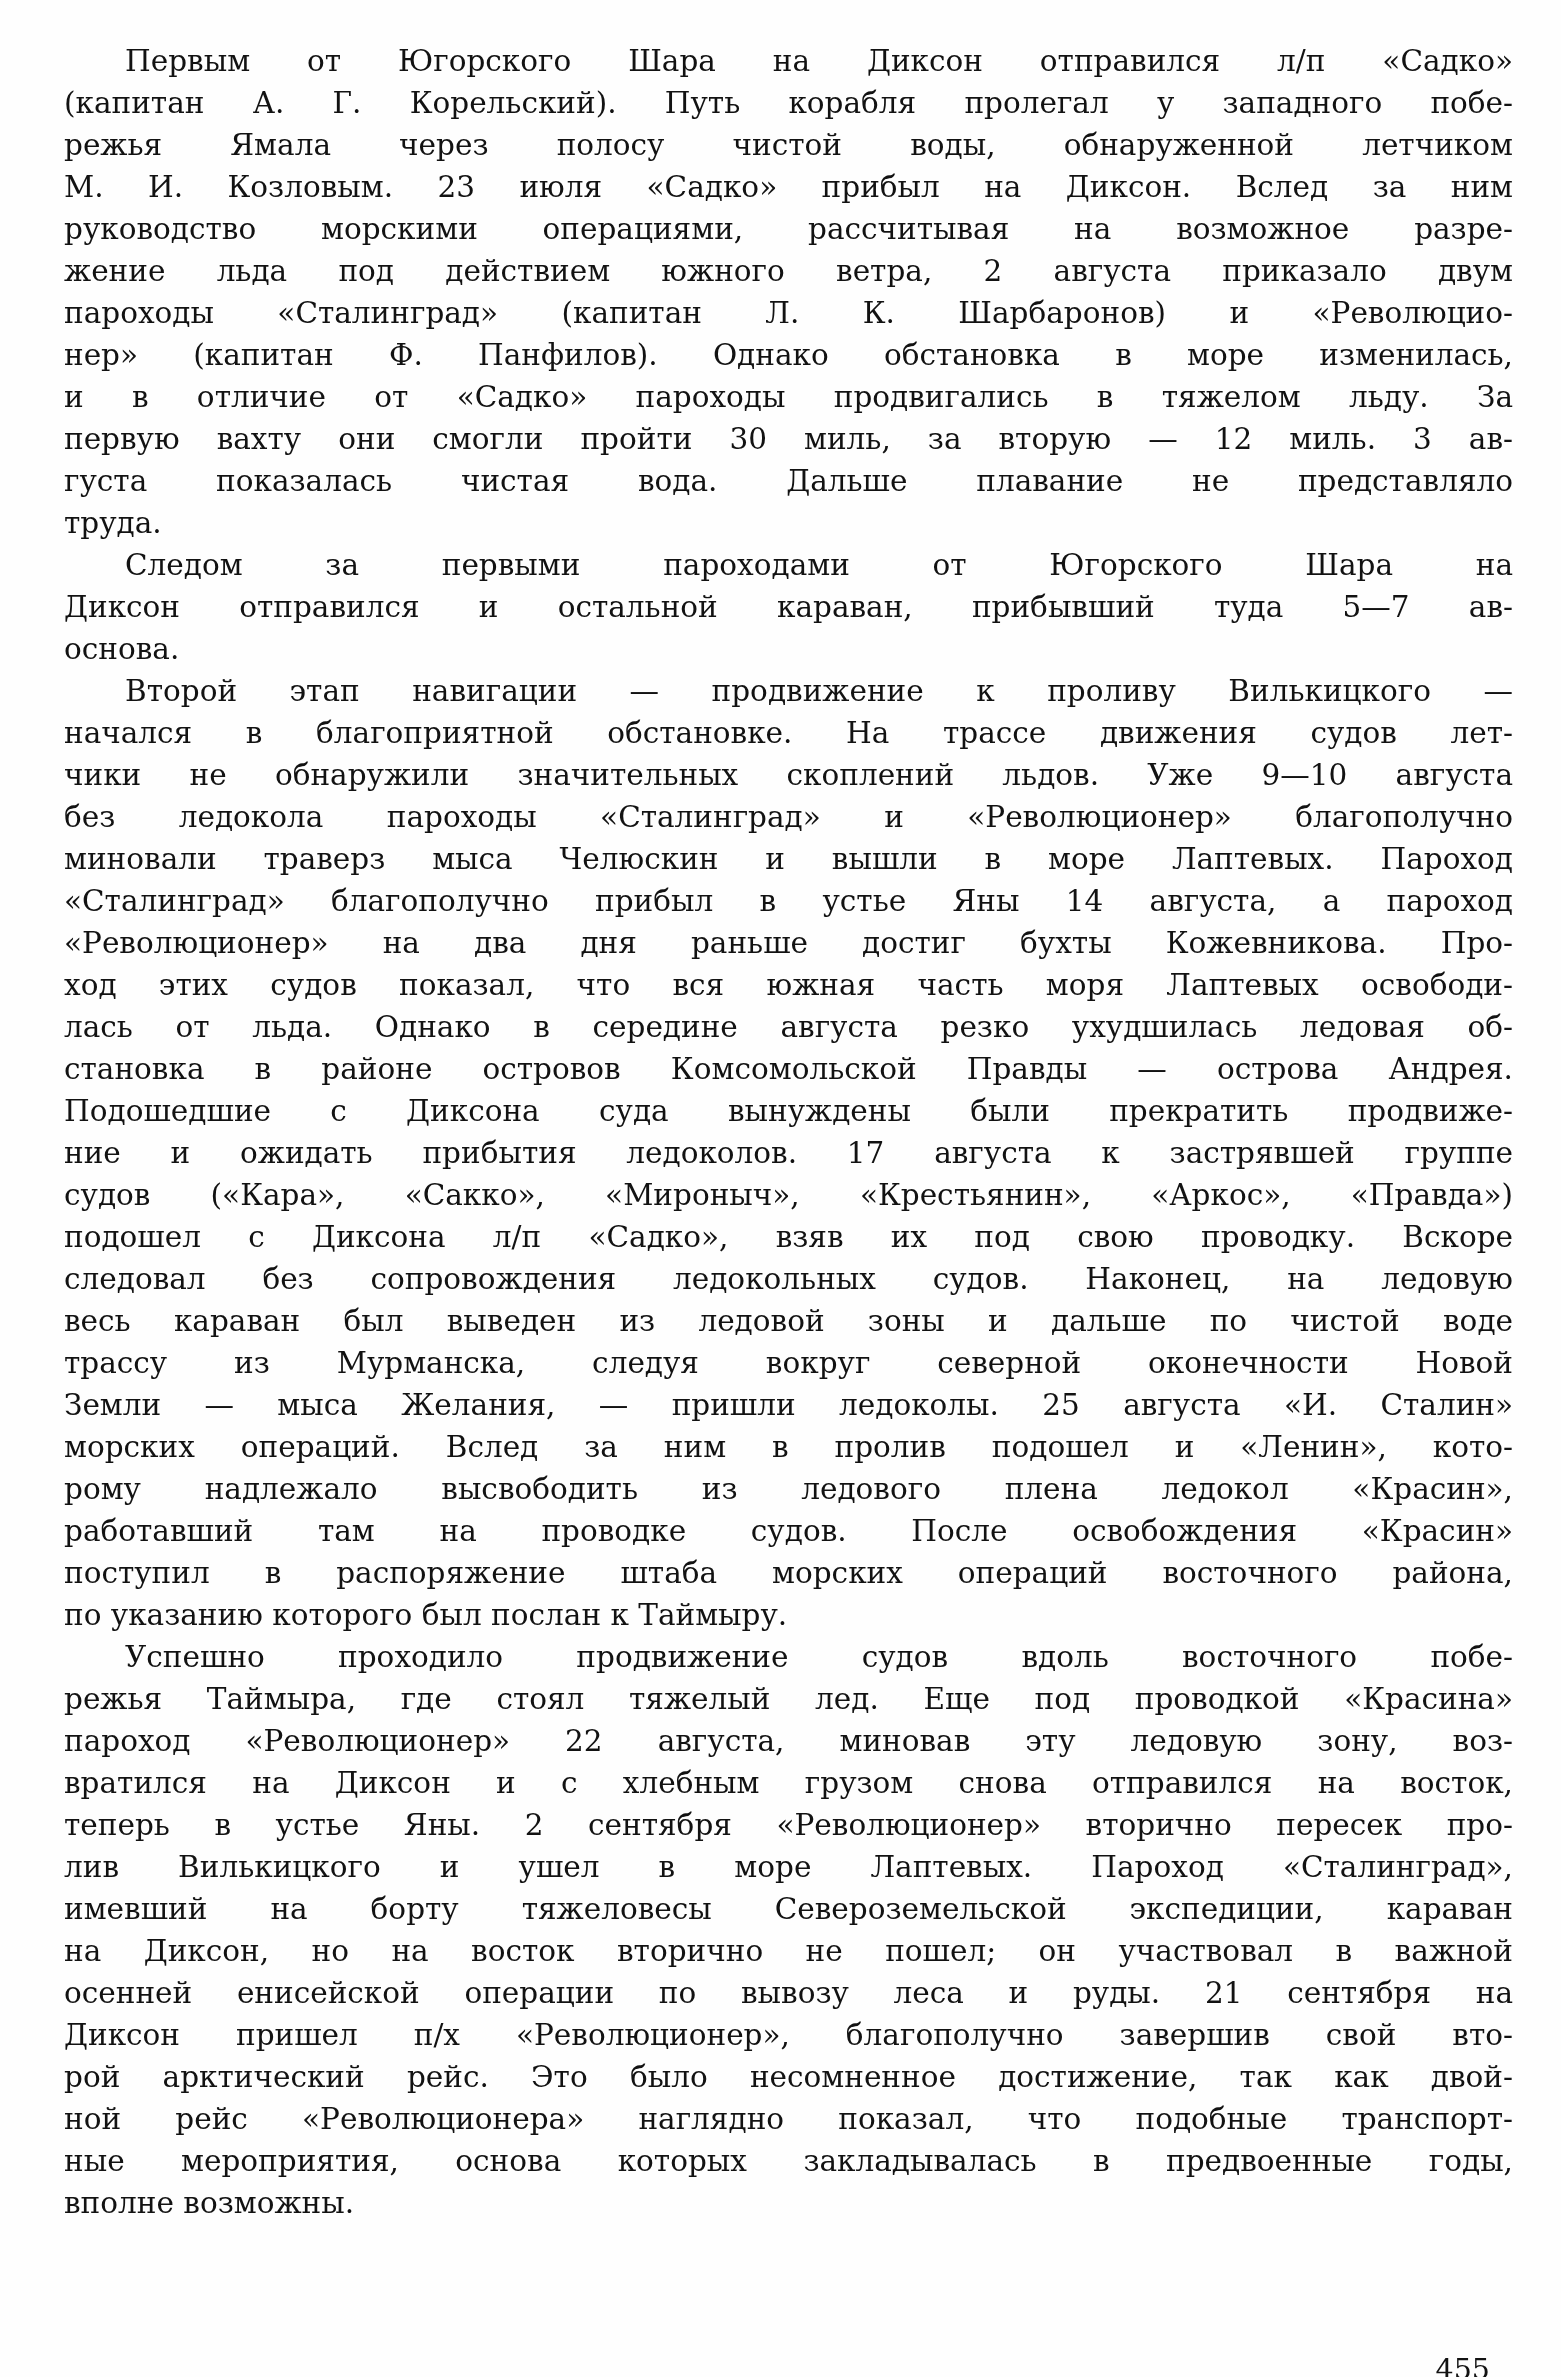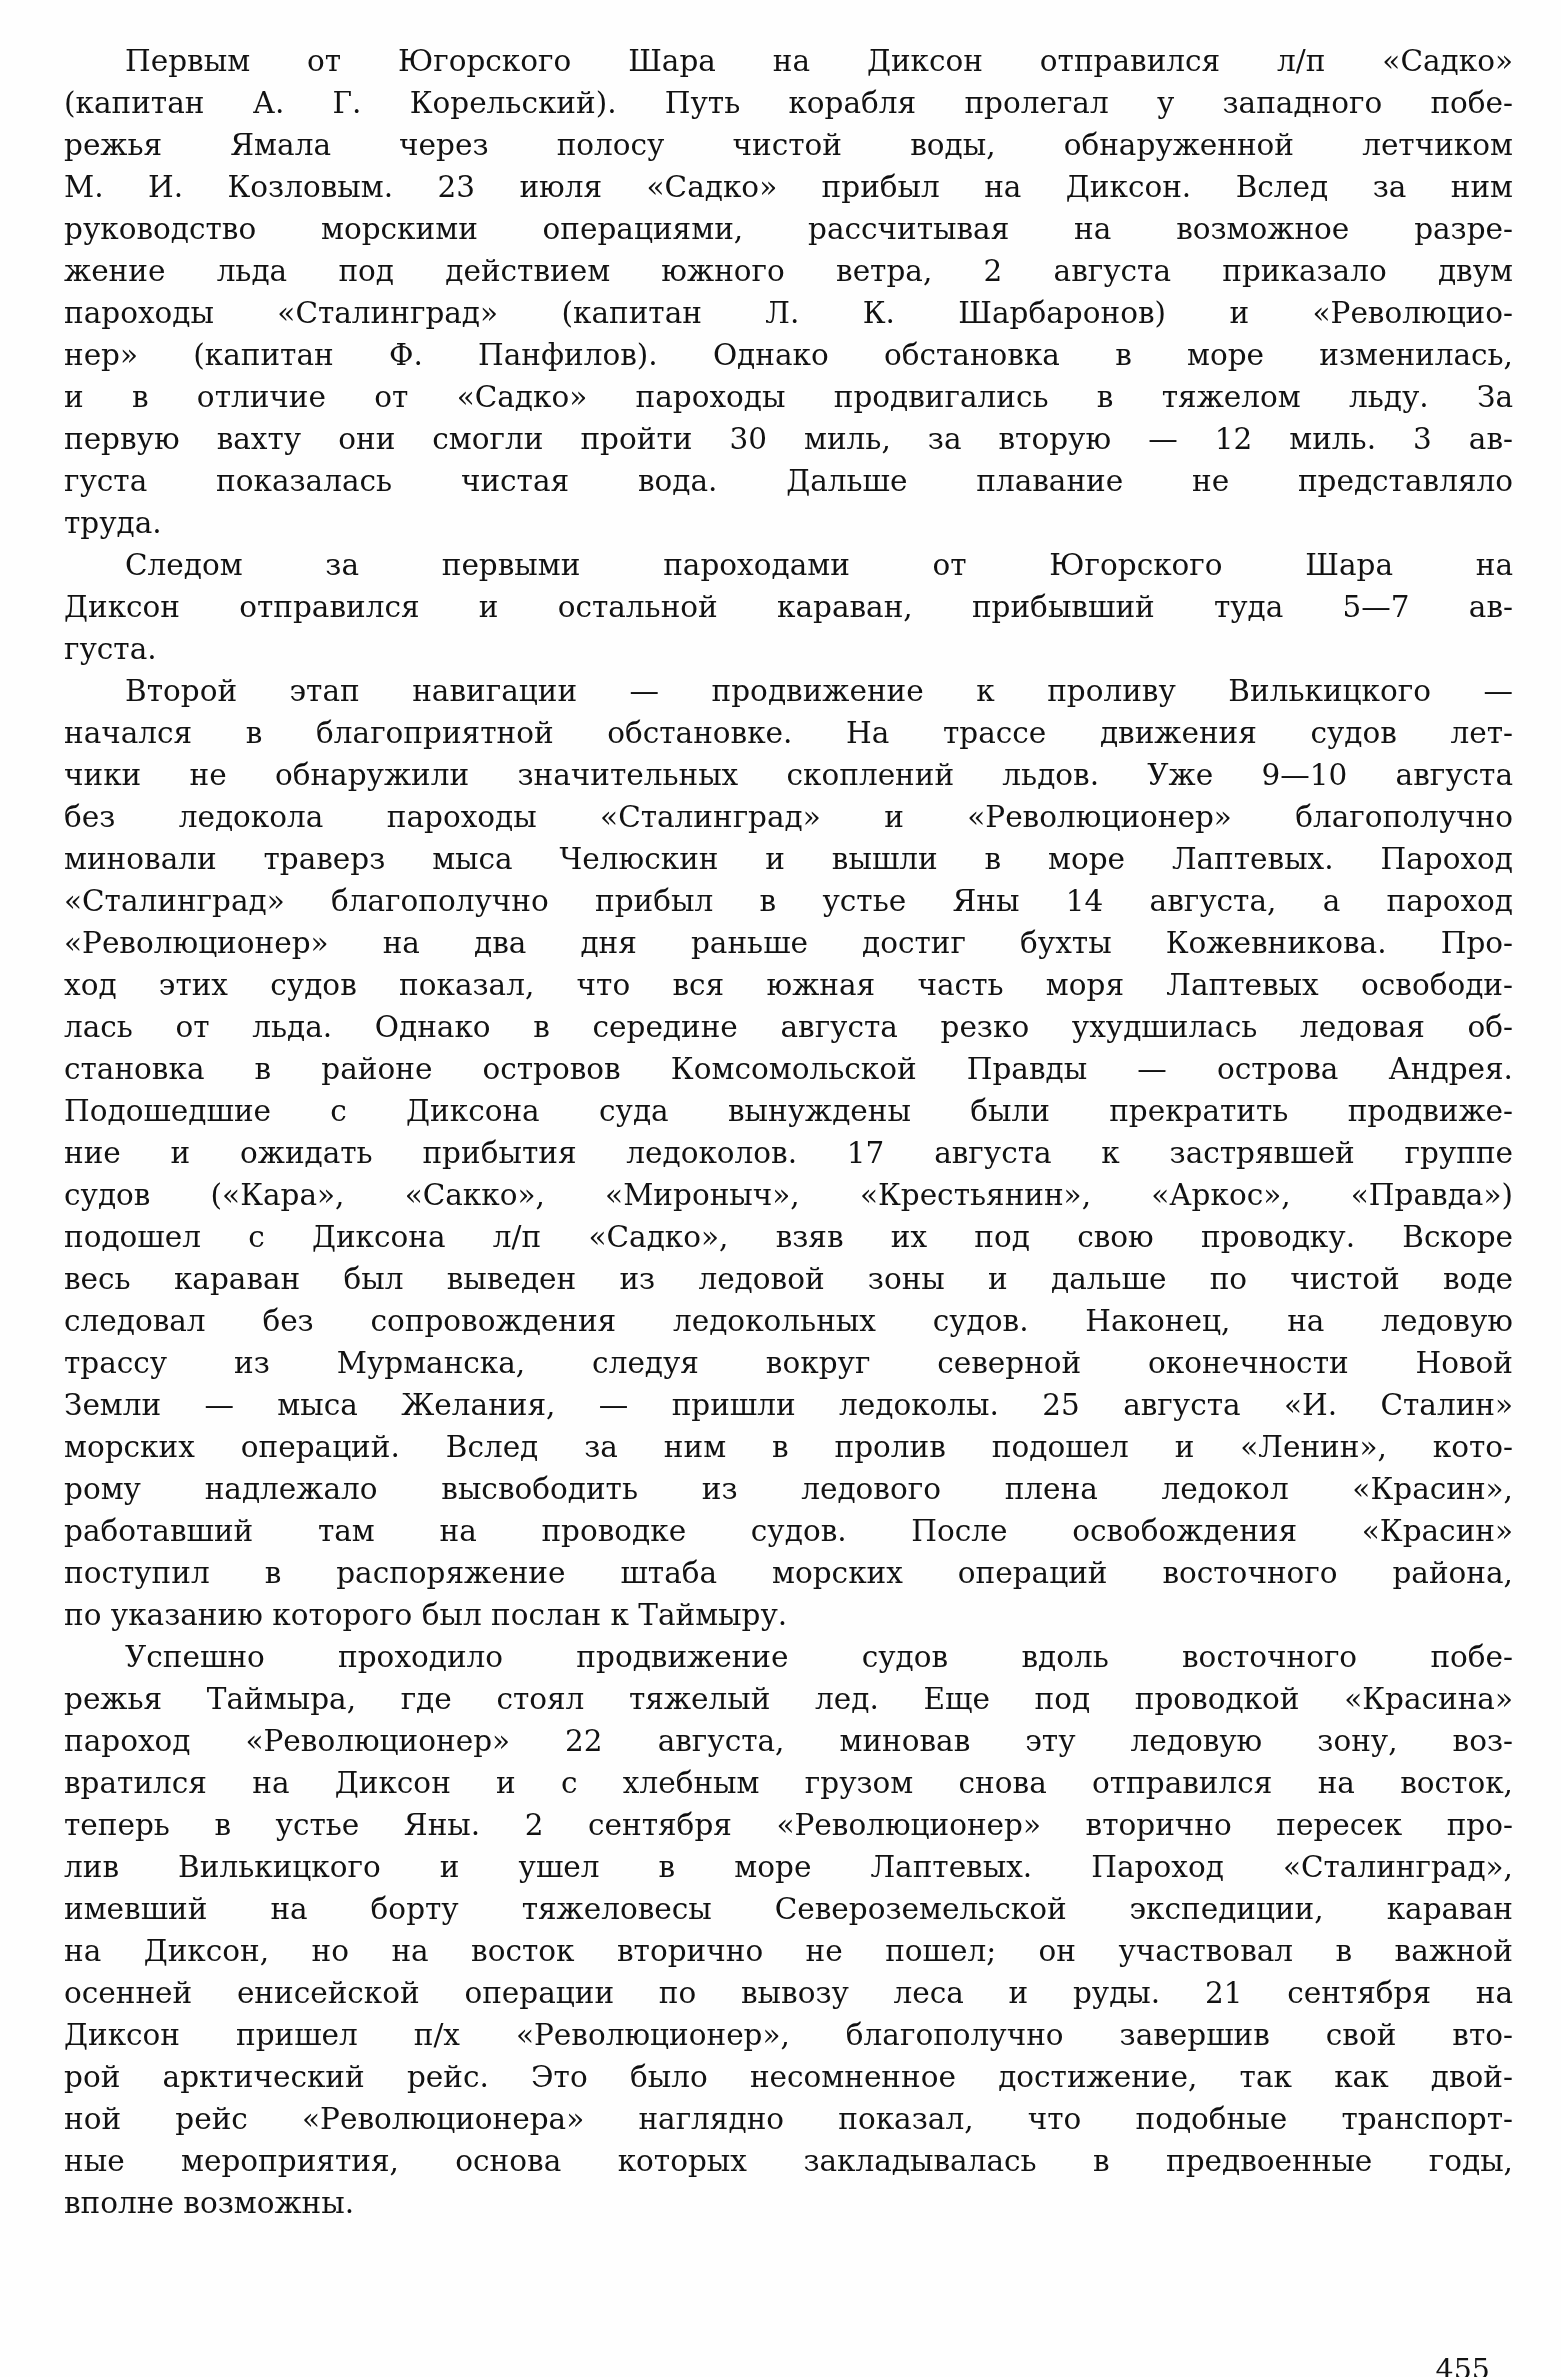--- a/index.html
+++ b/index.html
@@ -52,39 +52,39 @@
         <div class="line">пароходы «Сталинград» (капитан Л. К. Шарбаронов) и «Революцио-</div>
         <div class="line">нер» (капитан Ф. Панфилов). Однако обстановка в море изменилась,</div>
         <div class="line">и в отличие от «Садко» пароходы продвигались в тяжелом льду. За</div>
         <div class="line">первую вахту они смогли пройти 30 миль, за вторую — 12 миль. 3 ав-</div>
         <div class="line">густа показалась чистая вода. Дальше плавание не представляло</div>
         <div class="line last">труда.</div>
       </div>
       <div class="para">
         <div class="line first">Следом за первыми пароходами от Югорского Шара на</div>
         <div class="line">Диксон отправился и остальной караван, прибывший туда 5—7 ав-</div>
-        <div class="line last">густа.</div>
+        <div class="line last">основа.</div>
       </div>
       <div class="para">
         <div class="line first">Второй этап навигации — продвижение к проливу Вилькицкого —</div>
         <div class="line">начался в благоприятной обстановке. На трассе движения судов лет-</div>
         <div class="line">чики не обнаружили значительных скоплений льдов. Уже 9—10 августа</div>
         <div class="line">без ледокола пароходы «Сталинград» и «Революционер» благополучно</div>
         <div class="line">миновали траверз мыса Челюскин и вышли в море Лаптевых. Пароход</div>
         <div class="line">«Сталинград» благополучно прибыл в устье Яны 14 августа, а пароход</div>
         <div class="line">«Революционер» на два дня раньше достиг бухты Кожевникова. Про-</div>
         <div class="line">ход этих судов показал, что вся южная часть моря Лаптевых освободи-</div>
         <div class="line">лась от льда. Однако в середине августа резко ухудшилась ледовая об-</div>
         <div class="line">становка в районе островов Комсомольской Правды — острова Андрея.</div>
         <div class="line">Подошедшие с Диксона суда вынуждены были прекратить продвиже-</div>
         <div class="line">ние и ожидать прибытия ледоколов. 17 августа к застрявшей группе</div>
         <div class="line">судов («Кара», «Сакко», «Мироныч», «Крестьянин», «Аркос», «Правда»)</div>
         <div class="line">подошел с Диксона л/п «Садко», взяв их под свою проводку. Вскоре</div>
+        <div class="line">следовал без сопровождения ледокольных судов. Наконец, на ледовую</div>
         <div class="line">весь караван был выведен из ледовой зоны и дальше по чистой воде</div>
-        <div class="line">следовал без сопровождения ледокольных судов. Наконец, на ледовую</div>
         <div class="line">трассу из Мурманска, следуя вокруг северной оконечности Новой</div>
         <div class="line">Земли — мыса Желания, — пришли ледоколы. 25 августа «И. Сталин»</div>
         <div class="line">морских операций. Вслед за ним в пролив подошел и «Ленин», кото-</div>
         <div class="line">рому надлежало высвободить из ледового плена ледокол «Красин»,</div>
         <div class="line">работавший там на проводке судов. После освобождения «Красин»</div>
         <div class="line">поступил в распоряжение штаба морских операций восточного района,</div>
         <div class="line last">по указанию которого был послан к Таймыру.</div>
       </div>
       <div class="para">
         <div class="line first">Успешно проходило продвижение судов вдоль восточного побе-</div>

